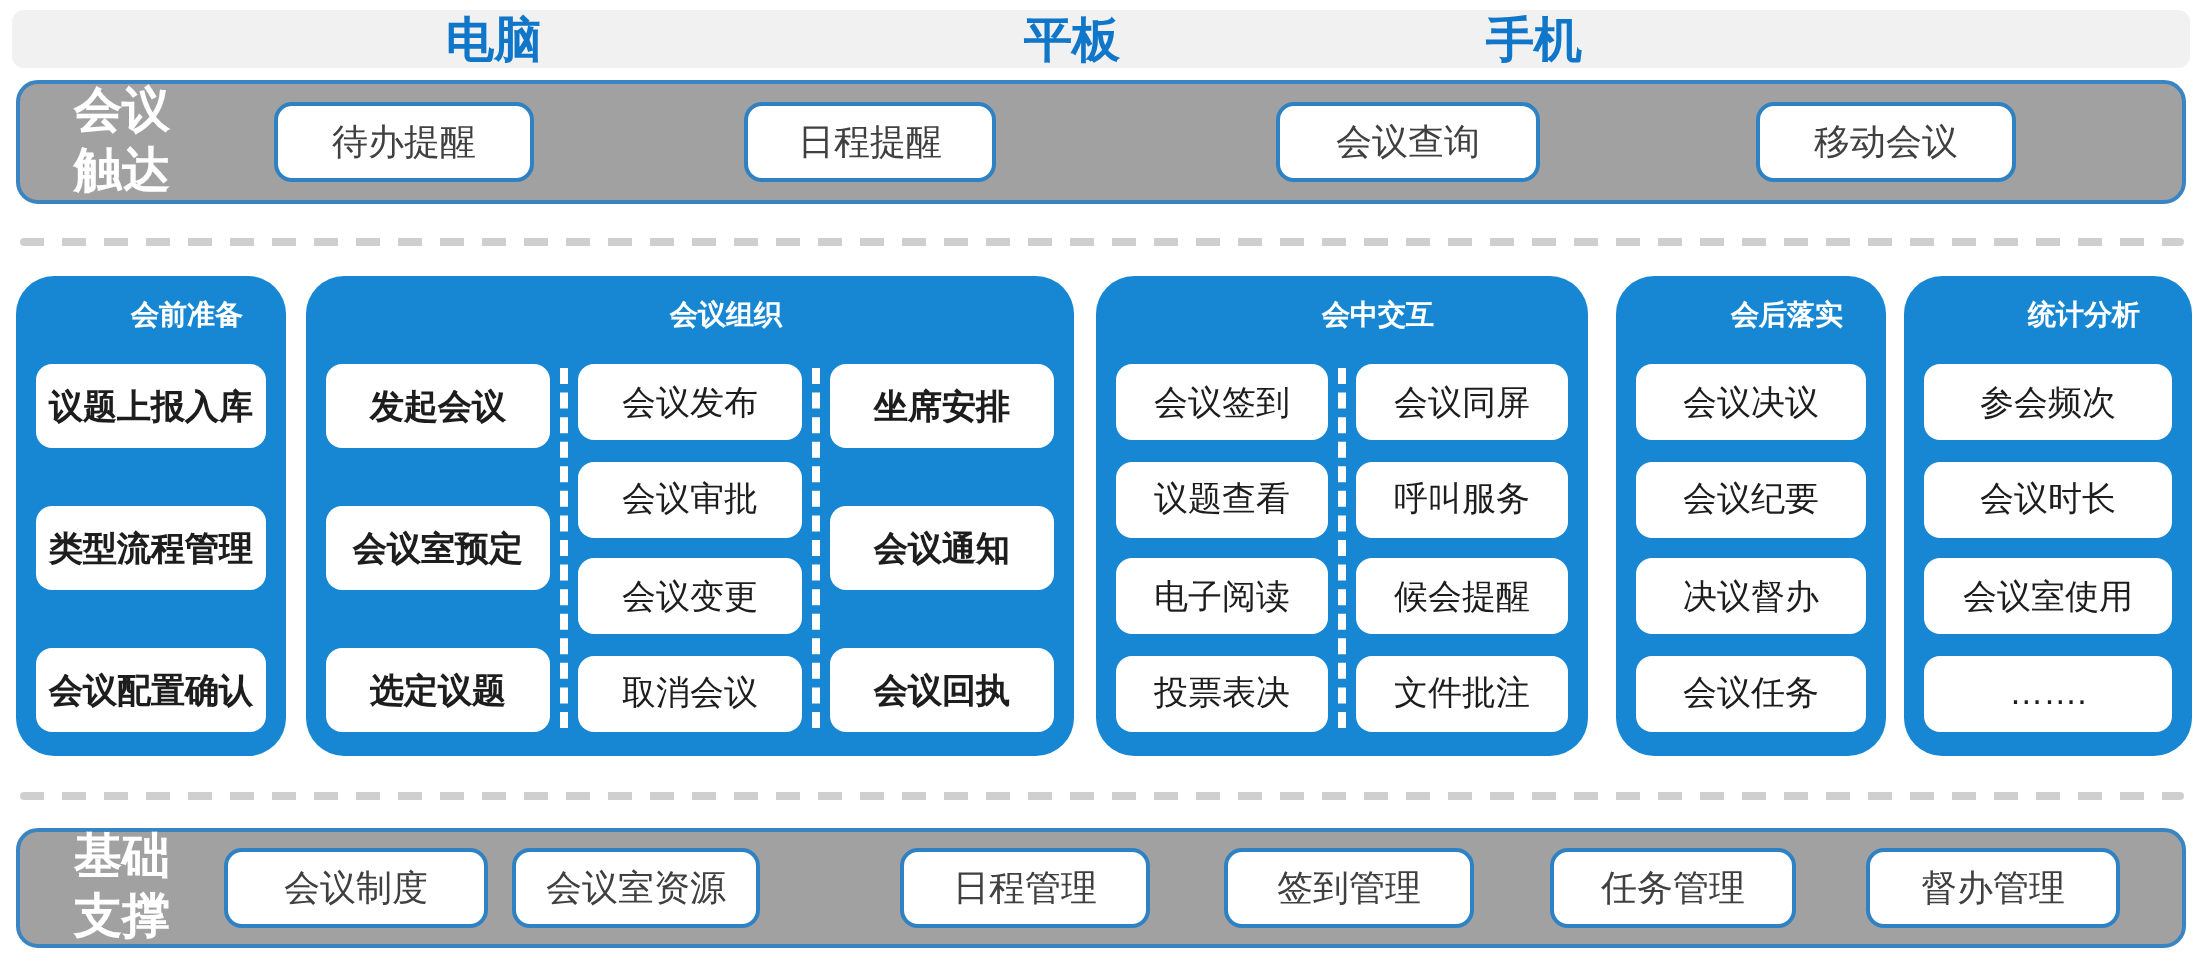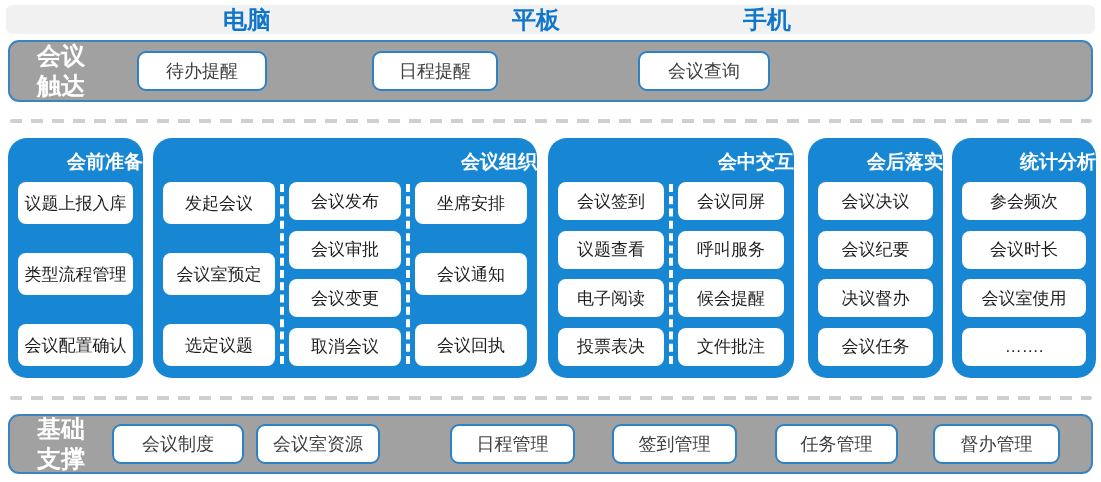--- a/index.html
+++ b/index.html
@@ -88,23 +88,23 @@
     height: 240px;
     background: #1787d3;
     border-radius: 19px;
     box-sizing: border-box;
     color: #ffffff;
   }
   .phase-title {
     height: 44px;
     box-sizing: border-box;
     padding-top: 11px;
-    text-align: right;
+    text-align: center;
     font-weight: bold;
-    font-size: 19px;
+    font-size: 14px;
     white-space: nowrap;
     padding-left: 36px;
   }
   .phase-body {
     display: flex;
     height: 196px;
     box-sizing: border-box;
     padding: 0 6px 12px 6px;
   }
   .phase-col {
@@ -118,21 +118,21 @@
   .phase-box {
     background: #ffffff;
     border-radius: 8px;
     color: #1d1d1d;
     display: flex;
     align-items: center;
     justify-content: center;
     font-size: 17px;
     white-space: nowrap;
   }
-  .col-3 .phase-box { height: 42px; }
+  .col-3 .phase-box { height: 42px; font-weight: bold; }
   .col-4 .phase-box { height: 38px; }
   .vsep {
     width: 0;
     border-left: 4px dashed #ffffff;
     margin: 2px 1px 2px 1px;
   }
 </style>
 </head>
 <body>
 
@@ -143,20 +143,21 @@
     <div class="device-label" style="left:530px">平板</div>
     <div class="device-label" style="left:761px">手机</div>
   </div>
 
   <div class="band band-top">
     <div class="band-title">会议
 触达</div>
     <div class="band-box" style="left:127px;width:130px">待办提醒</div>
     <div class="band-box" style="left:362px;width:126px">日程提醒</div>
     <div class="band-box" style="left:628px;width:132px">会议查询</div>
+    <div class="band-box" style="left:868px;width:130px">移动会议</div>
   </div>
 
   <div class="hsep hsep-1"></div>
 
   <div class="phase" style="left:8px;width:135px">
     <div class="phase-title">会前准备</div>
     <div class="phase-body">
       <div class="phase-col col-3">
         <div class="phase-box">议题上报入库</div>
         <div class="phase-box">类型流程管理</div>

